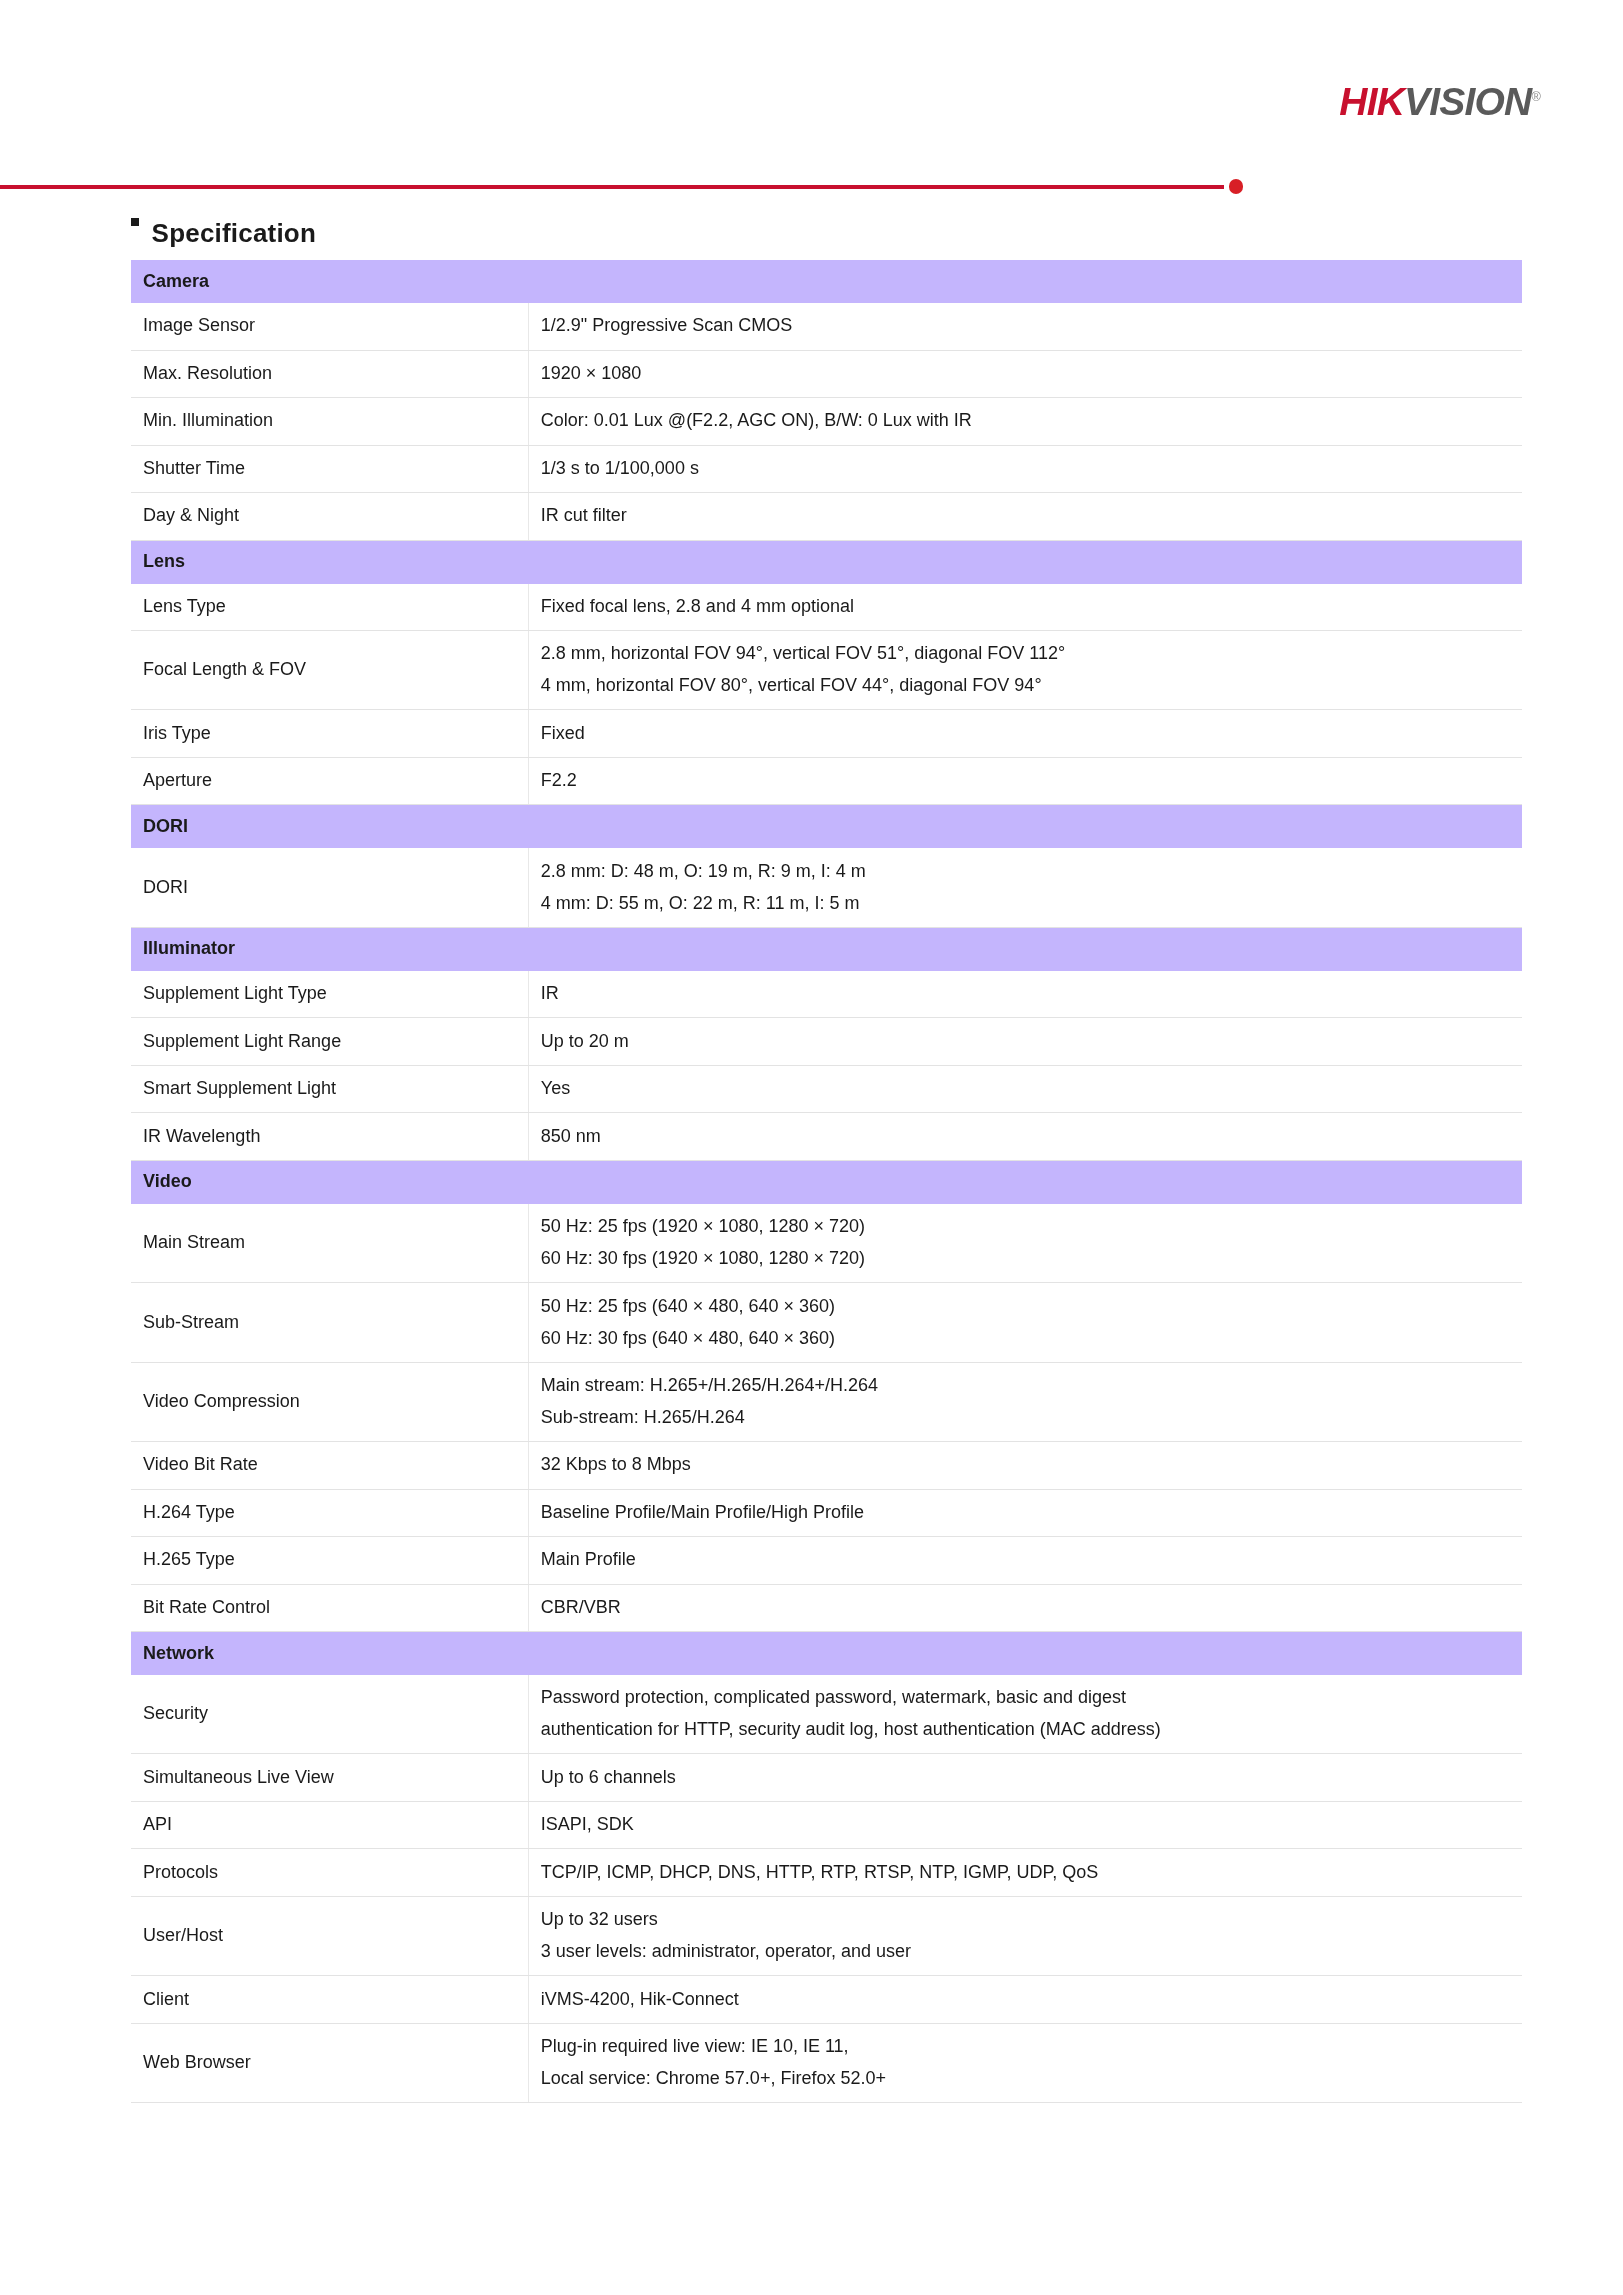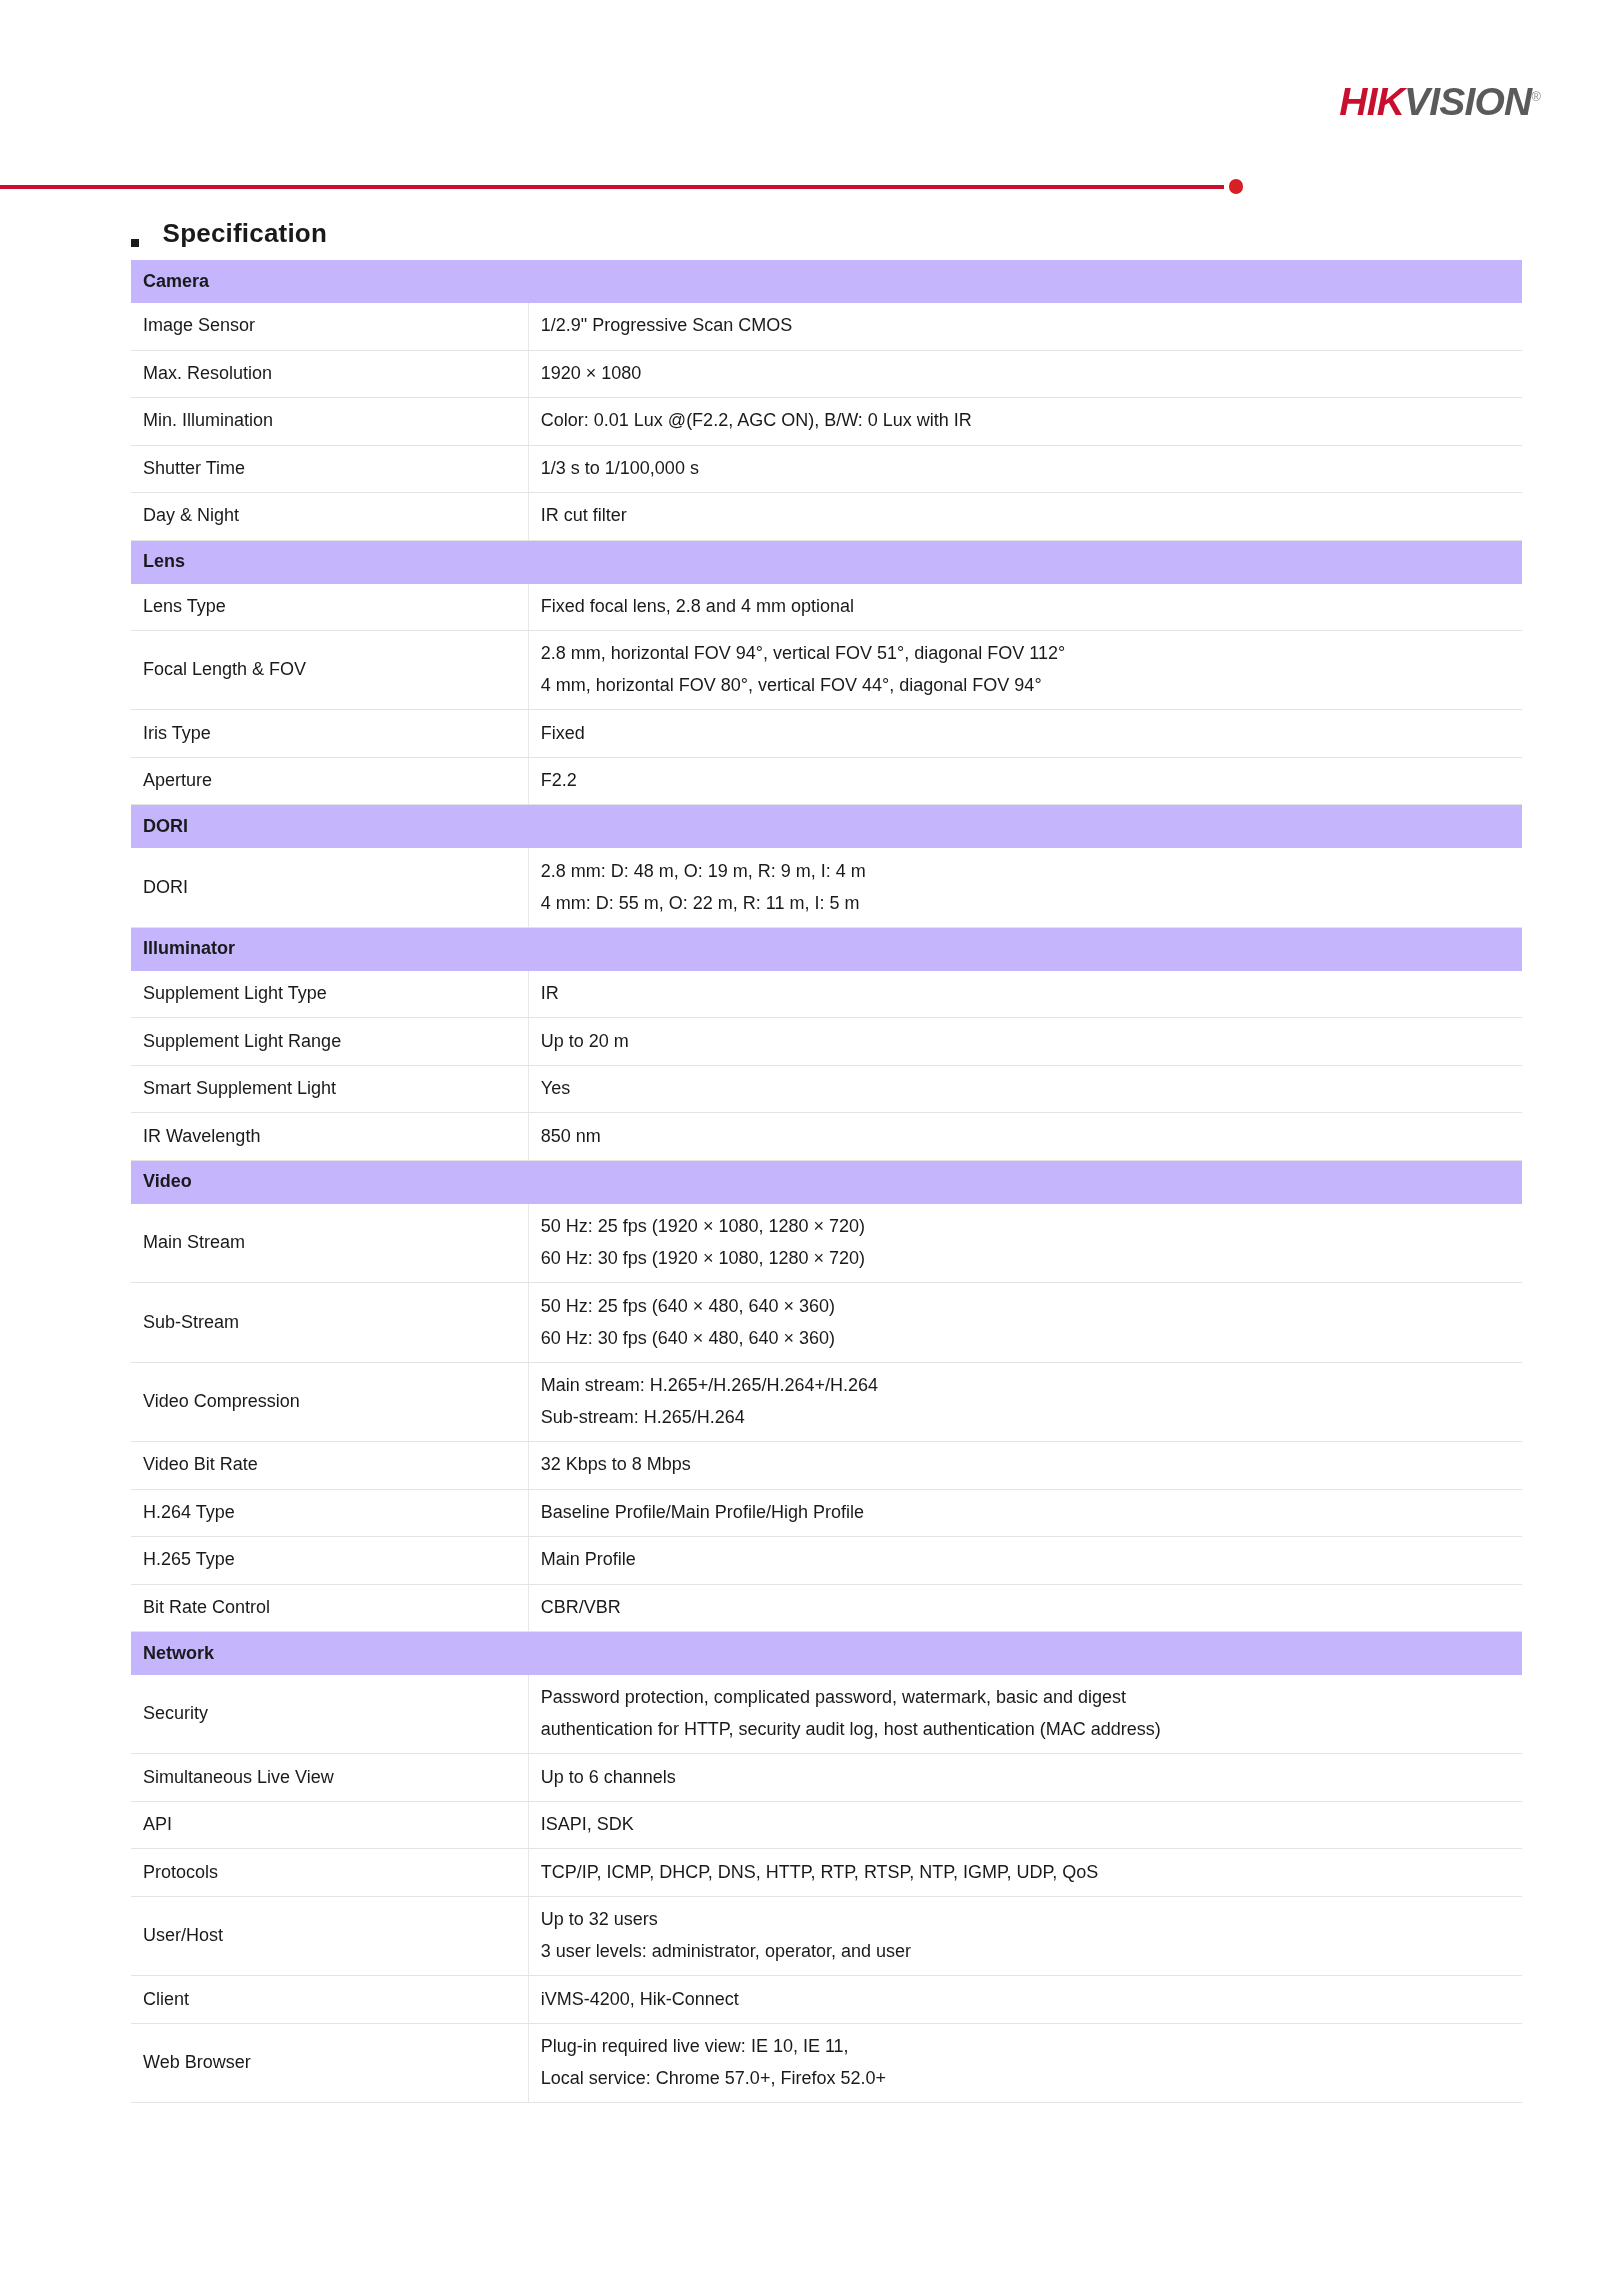--- a/index.html
+++ b/index.html
@@ -71,22 +71,22 @@
 
   
   .section-title {
     position: absolute;
     left: 131px;
     top: 218px;
     font-size: 26px;
     font-weight: bold;
     color: #1a1a1a;
     display: flex;
-    align-items: flex-end;
-    gap: 24px;
+    align-items: flex-start;
+    gap: 13px;
     letter-spacing: 0.2px;
   }
   .title-bullet {
     display: inline-block;
     width: 7.6px;
     height: 7.6px;
     background: #1a1a1a;
     margin-bottom: 2.5px;
   }
 

